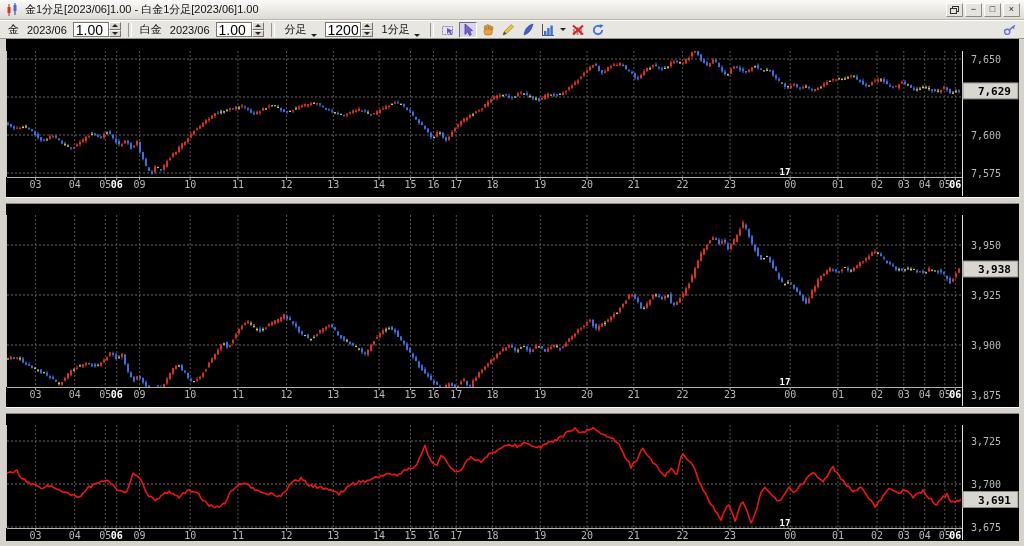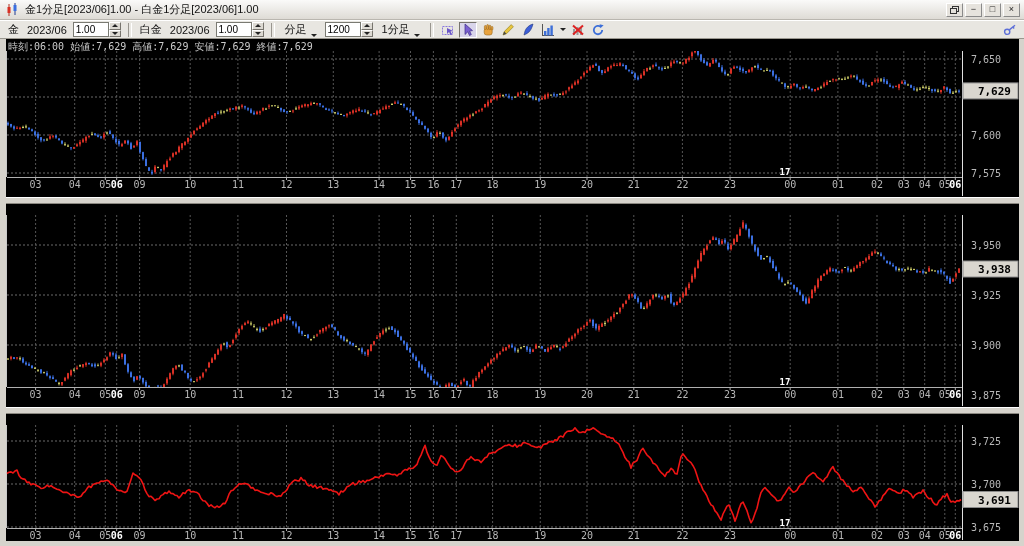--- a/index.html
+++ b/index.html
@@ -15,21 +15,21 @@
   .wb{width:17px;height:14px;background:#e6e3dd;border:1px solid;
     border-color:#fff #8a8a8a #8a8a8a #fff;display:flex;align-items:center;justify-content:center;
     font-size:9px;line-height:1;color:#222;box-sizing:border-box;}
 
   
   .toolbar{height:19px;display:flex;align-items:center;background:#e8e6e1;
     border-top:1px solid #fff;border-bottom:1px solid #9a978f;box-sizing:border-box;
     font-size:11px;color:#111;padding:0 4px;}
   .tl{margin:0 4px;white-space:nowrap;}
   .num-input{width:30px;height:13px;border:1px solid #7a7a72;background:#fff;
-    font-size:10px;font-family:"Liberation Sans",sans-serif;padding:0 2px;margin-left:2px;}
+    font-size:14px;font-family:"Liberation Sans",sans-serif;padding:0 2px;margin-left:2px;}
   .updown{display:flex;flex-direction:column;width:12px;height:15px;margin-right:3px;}
   .ud{flex:1;background:#dcd9d2;border:1px solid;border-color:#fff #77746d #77746d #fff;
     display:flex;align-items:center;justify-content:center;box-sizing:border-box;}
   .tri-u{width:0;height:0;border-left:3px solid transparent;border-right:3px solid transparent;border-bottom:3px solid #222;}
   .tri-d{width:0;height:0;border-left:3px solid transparent;border-right:3px solid transparent;border-top:3px solid #222;}
   .drop{display:flex;align-items:flex-end;gap:4px;padding:1px 4px;margin:0 2px;white-space:nowrap;}
   .tsep{width:2px;height:14px;border-left:1px solid #98958e;border-right:1px solid #fff;margin:0 4px;}
   .tbtn{width:18px;height:16px;display:flex;align-items:center;justify-content:center;
     margin:0 1px;border:1px solid transparent;box-sizing:border-box;}
   .tbtn.pressed{border-color:#77746d #fff #fff #77746d;background:#d9d5ea;}
@@ -917,21 +917,20 @@
               <rect x="949" y="51.3" width="2" height="1.0" fill="#cfcf6a"></rect>
               <line x1="953" y1="49.4" x2="953" y2="53.4" stroke="#3b6fe0" stroke-width="1"></line>
               <rect x="952" y="50.6" width="2" height="1.2" fill="#3b6fe0"></rect>
             </g>
             <text x="965" y="22.5" font-size="10" fill="#b8b8b8">7,650</text>
             <text x="965" y="98.5" font-size="10" fill="#b8b8b8">7,600</text>
             <text x="965" y="136.5" font-size="10" fill="#b8b8b8">7,575</text>
             <rect x="957" y="42.9" width="55" height="16" fill="#d9d6cf" stroke="#8a8a8a"></rect>
             <text x="1005" y="54.9" text-anchor="end" font-size="11" font-weight="bold" fill="#000000">7,629</text>
           </svg></div>
-      <div class="info-line">時刻:06:00 始値:7,629 高値:7,629 安値:7,629 終値:7,629</div>
     </div>
     <div class="panel-sep" id="sep0" style="top: 158px;"></div>
     <div class="panel" style="top: 165px; height: 203px;">
       <div class="chart-svg"><svg width="1013" height="203" xmlns="http://www.w3.org/2000/svg">
             <rect x="0" y="0" width="1013" height="203" fill="#000000"></rect>
             <defs>
               <clipPath id="cp1">
                 <rect x="0" y="11" width="956" height="172"></rect>
               </clipPath>
             </defs>

